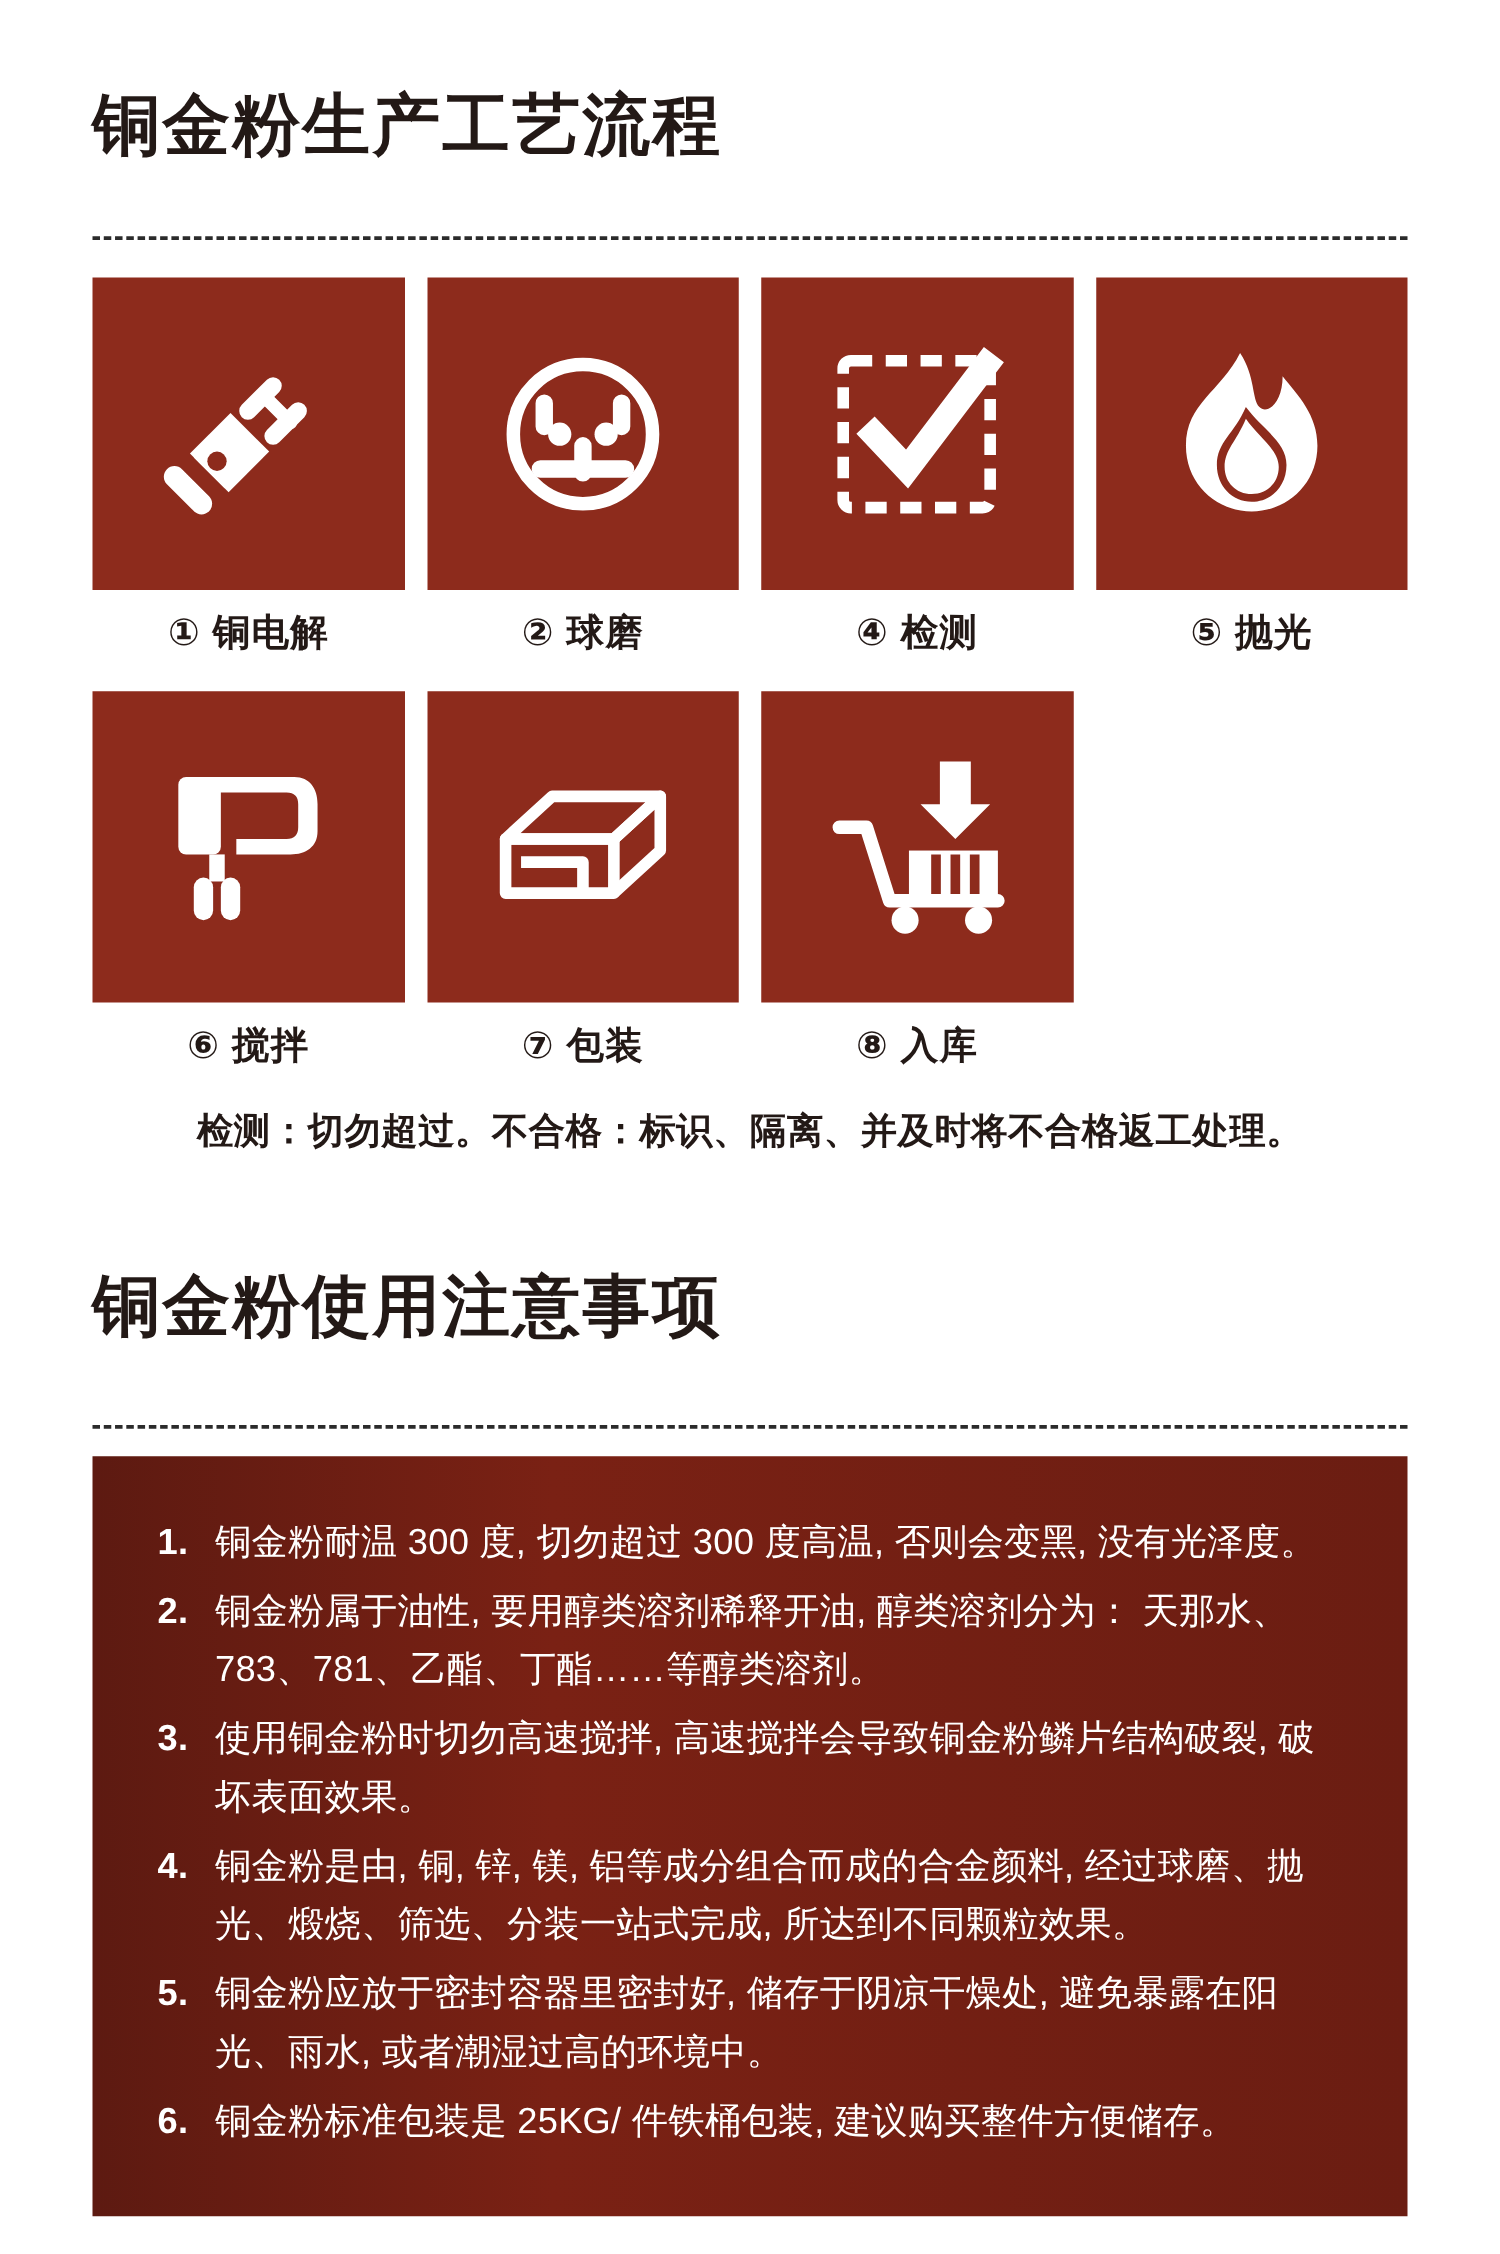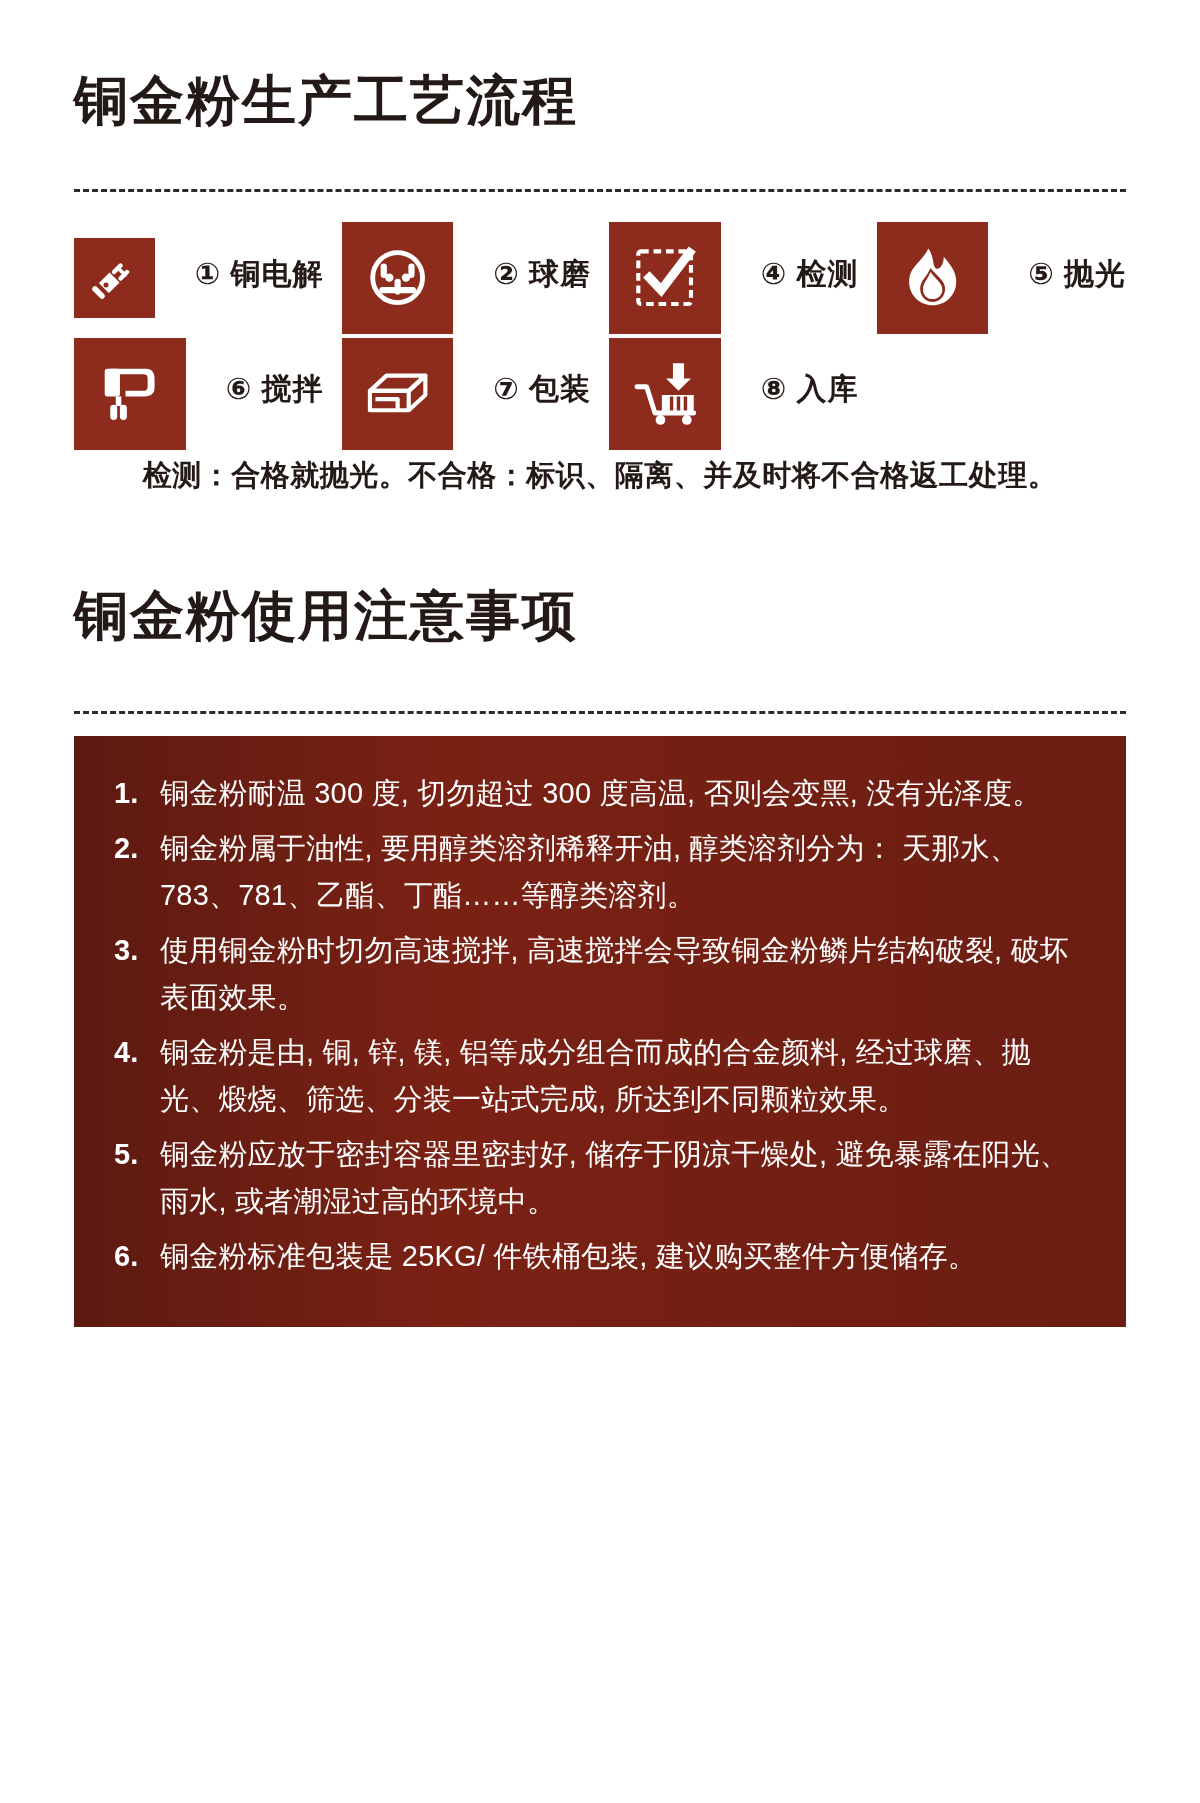--- a/index.html
+++ b/index.html
@@ -40,23 +40,22 @@
   
   .grid {
     display: grid;
     grid-template-columns: repeat(4, 1fr);
     column-gap: 18px;
     row-gap: 4px;
     padding-top: 30px;
   }
   .cell {
     display: flex;
-    flex-direction: row;
+    flex-direction: column;
     align-items: center;
-    gap: 40px;
   }
   .tile {
     width: 100%;
     aspect-ratio: 1 / 1;
     background: #8e2c1f;
     background: #8d2b1c;
     display: flex;
     align-items: center;
     justify-content: center;
   }
@@ -87,21 +86,21 @@
   
   .panel {
     background: #5e1a12;
     background: linear-gradient(90deg,#5d1a11 0%, #7a2114 35%, #6b1d12 100%);
     color: #ffffff;
     margin-top: 22px;
     margin-bottom: 30px;
     padding: 34px 46px 40px 34px;
   }
   .panel ol {
-    margin: 0;
+    margin: 12px;
     padding: 0;
     list-style: none;
     counter-reset: n;
   }
   .panel li {
     counter-increment: n;
     position: relative;
     padding-left: 52px;
     font-size: 29px;
     line-height: 1.62;
@@ -220,21 +219,21 @@
           <path d="M10 40 L24 40 L36 78 L92 78" fill="none" stroke="#fff" stroke-width="7" stroke-linecap="round" stroke-linejoin="round"></path>
           <circle cx="44" cy="88" r="7" fill="#fff"></circle>
           <circle cx="82" cy="88" r="7" fill="#fff"></circle>
         </svg>
       </div>
       <div class="caption">⑧ 入库</div>
     </div>
 
   </div>
 
-  <div class="note">检测：合格就抛光。不合格：标识、隔离、并及时将不合格返工处理。</div>
+  <div class="note">检测：切勿超过。不合格：标识、隔离、并及时将不合格返工处理。</div>
 
   <h1 class="section-title title-2">铜金粉使用注意事项</h1>
   <hr class="dashed-rule">
 
   <div class="panel">
     <ol>
       <li>铜金粉耐温 300 度, 切勿超过 300 度高温, 否则会变黑, 没有光泽度。</li>
       <li>铜金粉属于油性, 要用醇类溶剂稀释开油, 醇类溶剂分为： 天那水、783、781、乙酯、丁酯……等醇类溶剂。</li>
       <li>使用铜金粉时切勿高速搅拌, 高速搅拌会导致铜金粉鳞片结构破裂, 破坏表面效果。</li>
       <li>铜金粉是由, 铜, 锌, 镁, 铝等成分组合而成的合金颜料, 经过球磨、抛光、煅烧、筛选、分装一站式完成, 所达到不同颗粒效果。</li>

